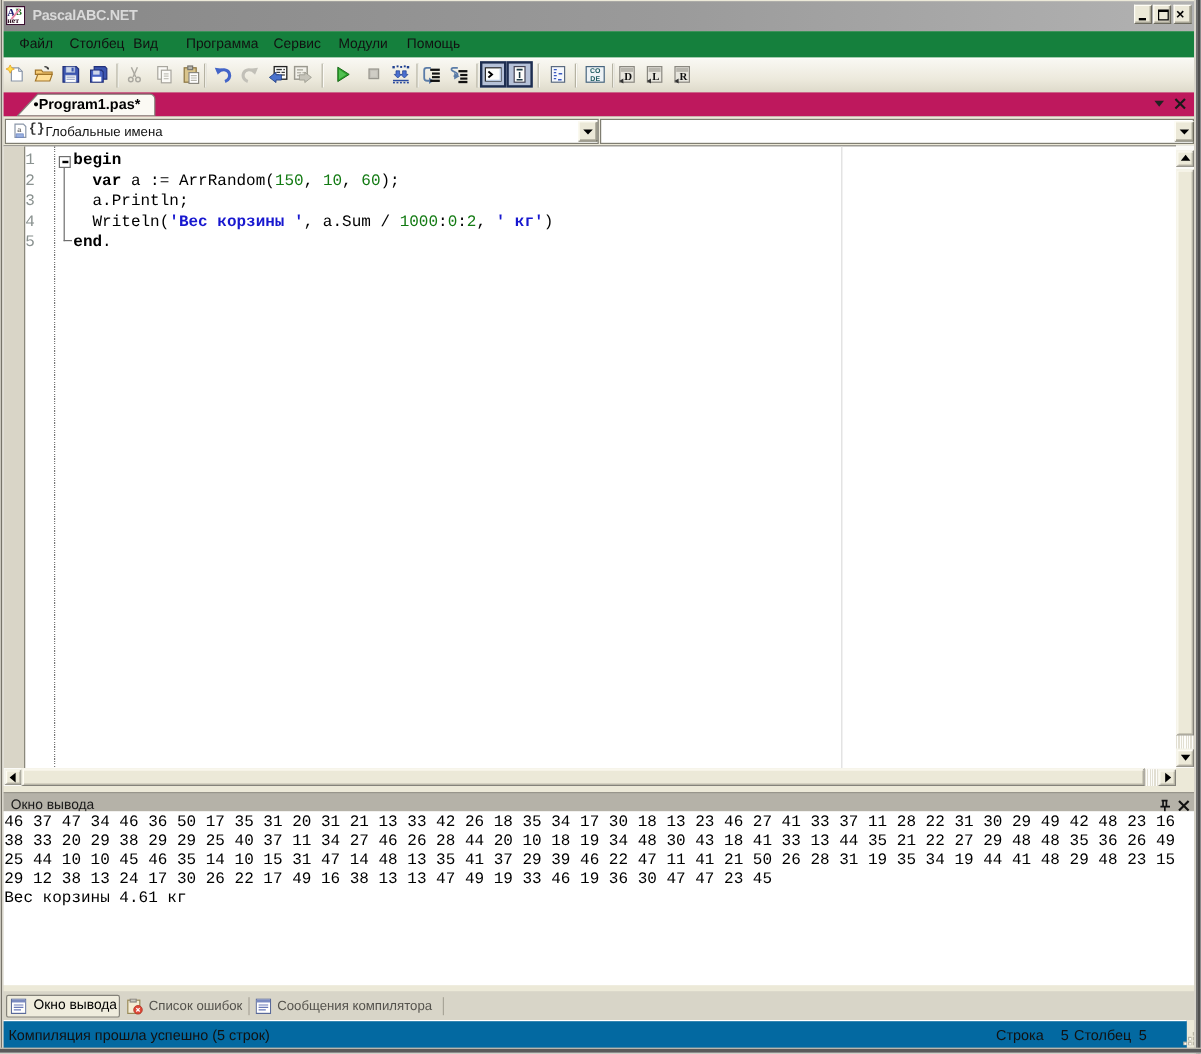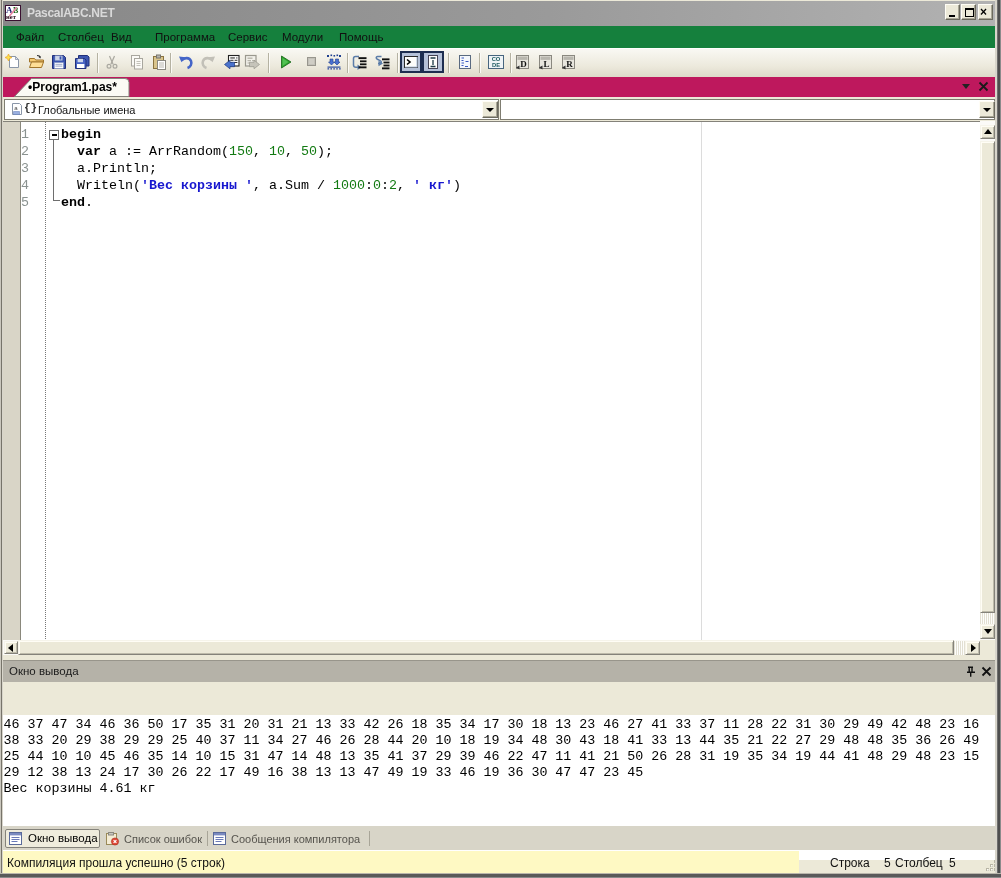--- a/index.html
+++ b/index.html
@@ -52,25 +52,25 @@
 
 .sb-face{background:#ece9d8;border:1px solid;border-color:#f6f4ea #84827a #84827a #f6f4ea;box-shadow:inset 1px 1px 0 #fffdf5, inset -1px -1px 0 #bdbaaa;box-sizing:border-box;}
 #vscroll{left:980px;top:121px;width:15px;height:519px;background:#fbfaf7;}
 #hscroll{left:2px;top:640px;width:978px;height:15px;background:#fbfaf7;}
 #corner{left:980px;top:640px;width:15px;height:15px;background:#ece9d8;}
 .arrow{position:absolute;width:0;height:0;border:4px solid transparent;}
 
 #outgap{left:1px;top:655px;width:994px;height:5px;background:#ece9d8;}
 #outheader{left:1px;top:660px;width:994px;height:21px;background:#b5b2a8;border-top:1px solid #98958b;}
 #outheader span{position:absolute;left:8px;top:4px;font:11.5px "Liberation Sans",sans-serif;color:#1a1a1a;}
-#outtext{left:1px;top:715px;width:994px;height:145px;background:#fff;}
+#outtext{left:1px;top:676px;width:994px;height:145px;background:#fff;}
 #outtext pre{position:absolute;left:2.5px;top:2px;margin:0;font:13.333px "Liberation Mono",monospace;line-height:16px;color:#000;}
 
 #btabs{left:1px;top:826px;width:994px;height:24px;background:#d8d5c8;}
-#statusbar{left:1px;top:850px;width:798px;height:23px;background:#fef9c3;border-top:1px solid #fff;}
+#statusbar{left:1px;top:850px;width:940px;height:23px;background:#0369a1;border-top:1px solid #fff;padding-left:48px;}
 #statusbar .st{position:absolute;top:5px;font:12px "Liberation Sans",sans-serif;color:#111;}
 </style></head>
 <body>
 <div id="win">
   <div id="title" class="abs"></div>
   <div id="appicon" class="abs"><svg width="14" height="14" viewBox="0 0 14 14">
         <text x="0" y="7" font-family="Liberation Serif" font-weight="bold" font-size="9" fill="#1a1a6e">A</text>
         <text x="7" y="6.5" font-family="Liberation Serif" font-weight="bold" font-size="8" fill="#1d6b1d">B</text>
         <path d="M10.5 1.5L3.5 10" stroke="#f0a6bc" stroke-width="1.8" fill="none"></path>
         <path d="M10.5 1.5L3.5 10" stroke="#d85a80" stroke-width=".6" fill="none"></path>
@@ -311,21 +311,21 @@
 4
 5</div>
     <div id="folddots" class="abs"></div>
     <div id="marginline" class="abs"></div>
     <div id="foldbox" class="abs">
         <div></div>
       </div>
     <div id="foldline" class="abs"></div>
     <div id="foldfoot" class="abs"></div>
     <div id="code" class="abs"><b>begin</b>
-  <b>var</b> a := ArrRandom(<span class="n">150</span>, <span class="n">10</span>, <span class="n">50</span>);
+  <b>var</b> a := ArrRandom(<span class="n">150</span>, <span class="n">10</span>, <span class="n">60</span>);
   a.Println;
   Writeln(<span class="s">'Вес корзины '</span>, a.Sum / <span class="n">1000</span>:<span class="n">0</span>:<span class="n">2</span>, <span class="s">' кг'</span>)
 <b>end</b>.</div>
   </div>
   <div id="vscroll" class="abs">
     <div class="sb-face" style="position:absolute;left:0;top:4px;width:15px;height:14px;">
         <div class="arrow" style="left:3px;top:3px;border-bottom:5px solid #000;border-top:none;"></div>
       </div>
     <div class="sb-face" style="position:absolute;left:0;top:20px;width:15px;height:472px;"></div>
     <div style="position:absolute;left:0;top:492px;width:15px;height:11px;background:repeating-linear-gradient(90deg,#e2dfd2 0 1px,#fdfdfb 1px 2px);"></div>

